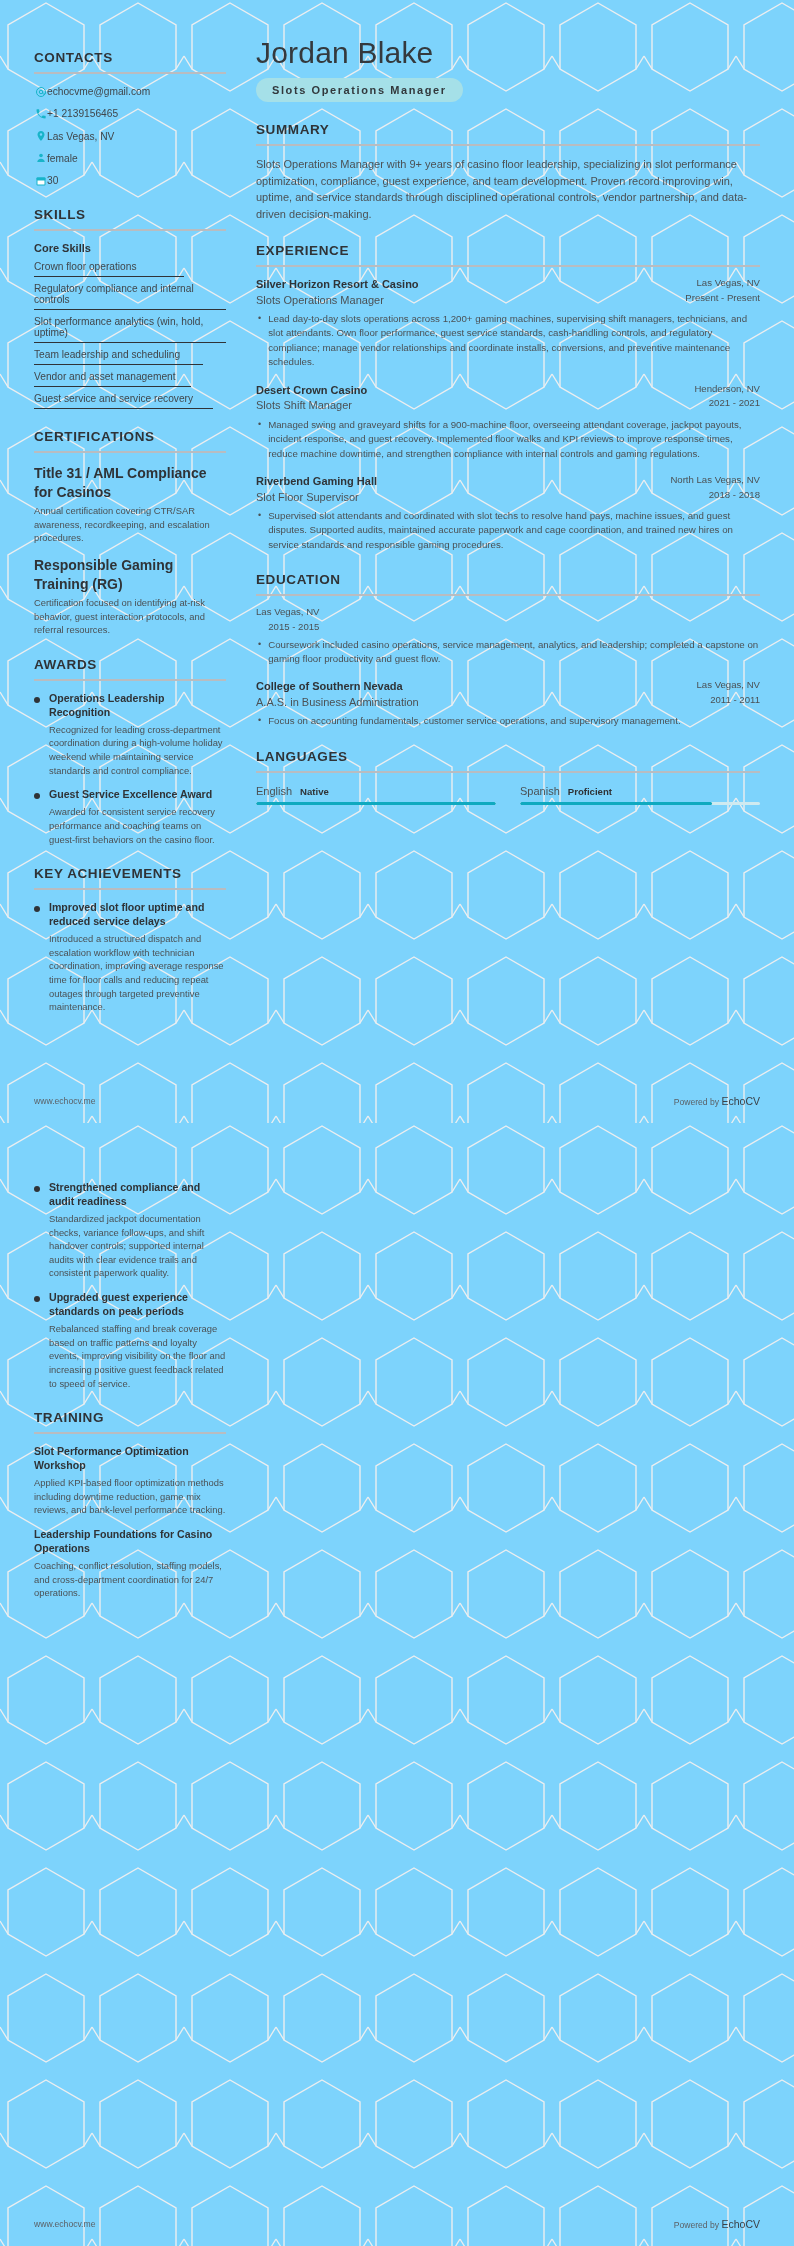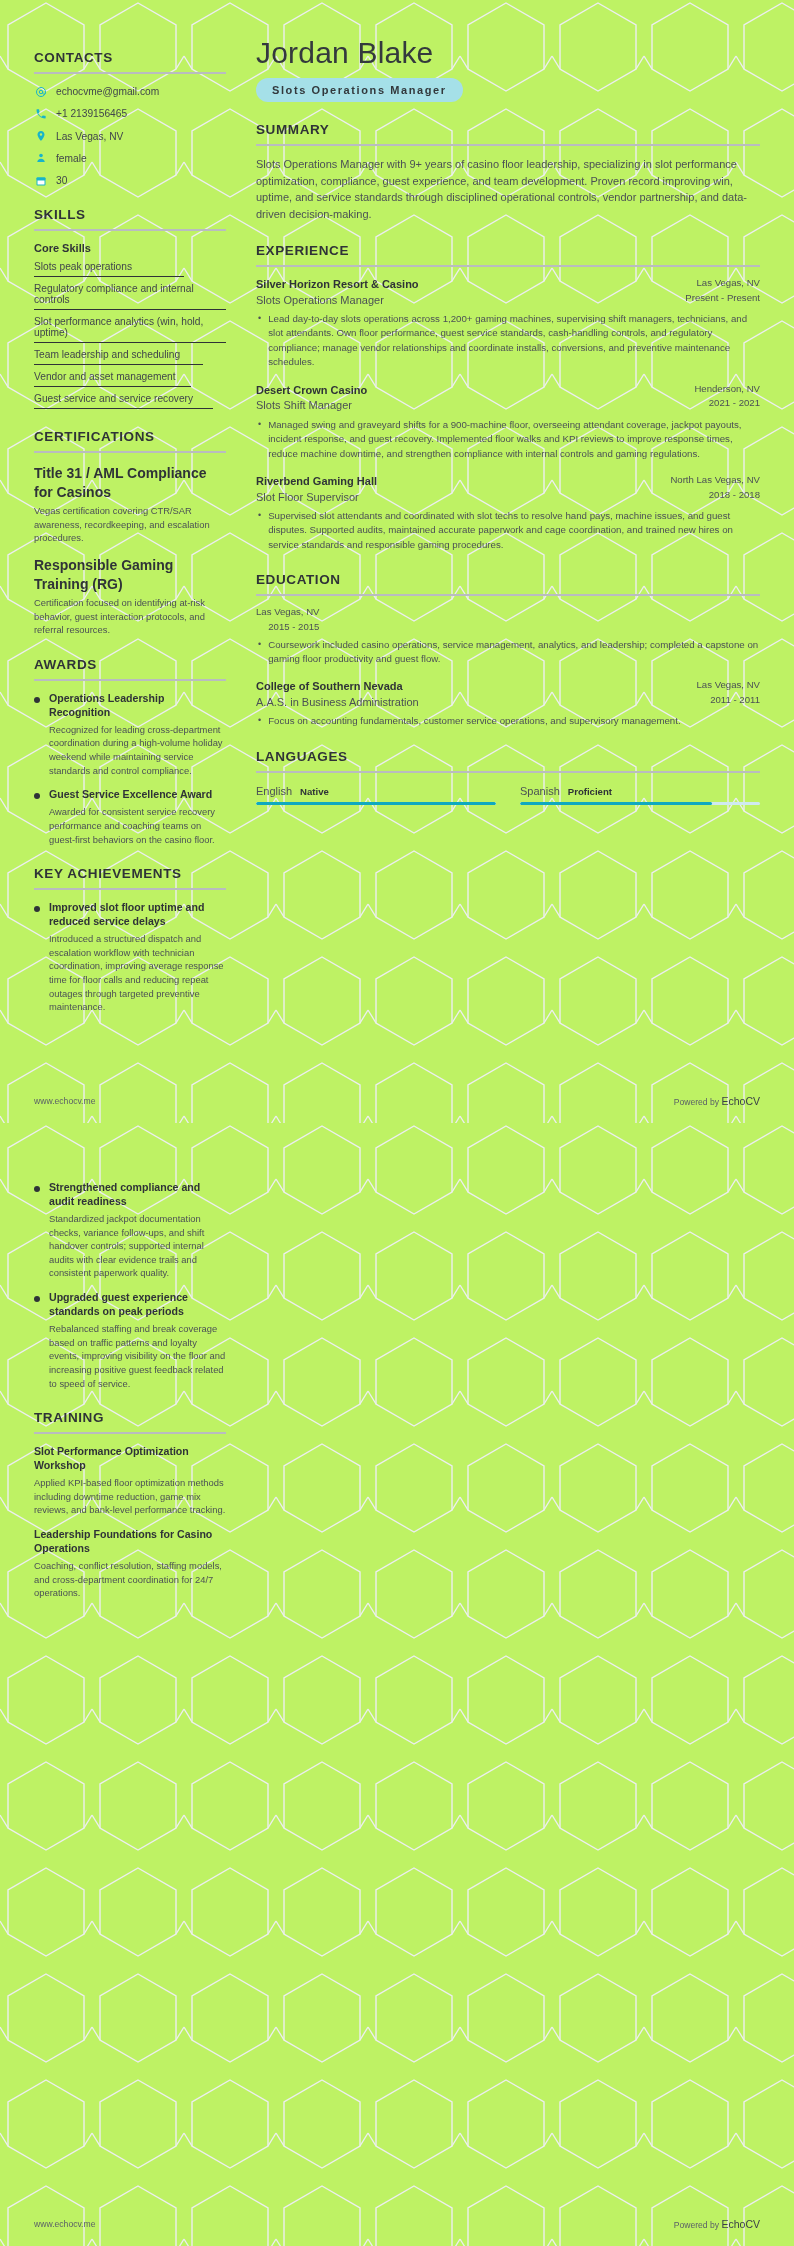--- a/index.html
+++ b/index.html
@@ -5,21 +5,21 @@
   * { box-sizing: border-box; margin: 0; padding: 0; }
   html, body {
     width: 794px;
     background: #ffffff;
     font-family: "Liberation Sans", sans-serif;
     -webkit-font-smoothing: antialiased;
   }
   .page {
     position: relative;
     width: 794px;
-    background: #bef264;
+    background: #7dd3fc;
     overflow: hidden;
   }
   .page-1 { height: 1123px; }
   .page-2 { height: 1123px; }
 
   
   .hex-bg {
     position: absolute;
     inset: 0;
     z-index: 0;
@@ -47,21 +47,21 @@
     text-transform: uppercase;
   }
   .sb-rule {
     height: 2px;
     background: #b9bcc0;
     margin: 7px 0 11px 0;
   }
   .contact-list { margin-top: 2px; }
   .contact-row {
     display: flex;
-    gap: 9px;
+    gap: 0;
     margin-bottom: 9px;
   }
   .c-icon {
     width: 13px; height: 13px;
     flex: 0 0 13px;
     display: flex; align-items: center; justify-content: center;
     color: #18b4c9;
   }
   .c-icon svg { width: 12px; height: 12px; display: block; }
   .c-text {
@@ -371,34 +371,34 @@
             </span>
             <span class="c-text">30</span>
           </div>
         </div>
       </section>
 
       <section class="block">
         <div class="sb-title">SKILLS</div>
         <div class="sb-rule"></div>
         <div class="skills-group-title">Core Skills</div>
-        <div class="skill-item w1">Slots peak operations</div>
+        <div class="skill-item w1">Crown floor operations</div>
         <div class="skill-item w2">Regulatory compliance and internal controls</div>
         <div class="skill-item w3">Slot performance analytics (win, hold, uptime)</div>
         <div class="skill-item w4">Team leadership and scheduling</div>
         <div class="skill-item w5">Vendor and asset management</div>
         <div class="skill-item w6">Guest service and service recovery</div>
       </section>
 
       <section class="block">
         <div class="sb-title">CERTIFICATIONS</div>
         <div class="sb-rule"></div>
         <div class="cert-item">
           <div class="cert-name">Title 31 / AML Compliance for Casinos</div>
-          <div class="cert-desc">Vegas certification covering CTR/SAR awareness, recordkeeping, and escalation procedures.</div>
+          <div class="cert-desc">Annual certification covering CTR/SAR awareness, recordkeeping, and escalation procedures.</div>
         </div>
         <div class="cert-item">
           <div class="cert-name">Responsible Gaming Training (RG)</div>
           <div class="cert-desc">Certification focused on identifying at-risk behavior, guest interaction protocols, and referral resources.</div>
         </div>
       </section>
 
       <section class="block">
         <div class="sb-title">AWARDS</div>
         <div class="sb-rule"></div>

